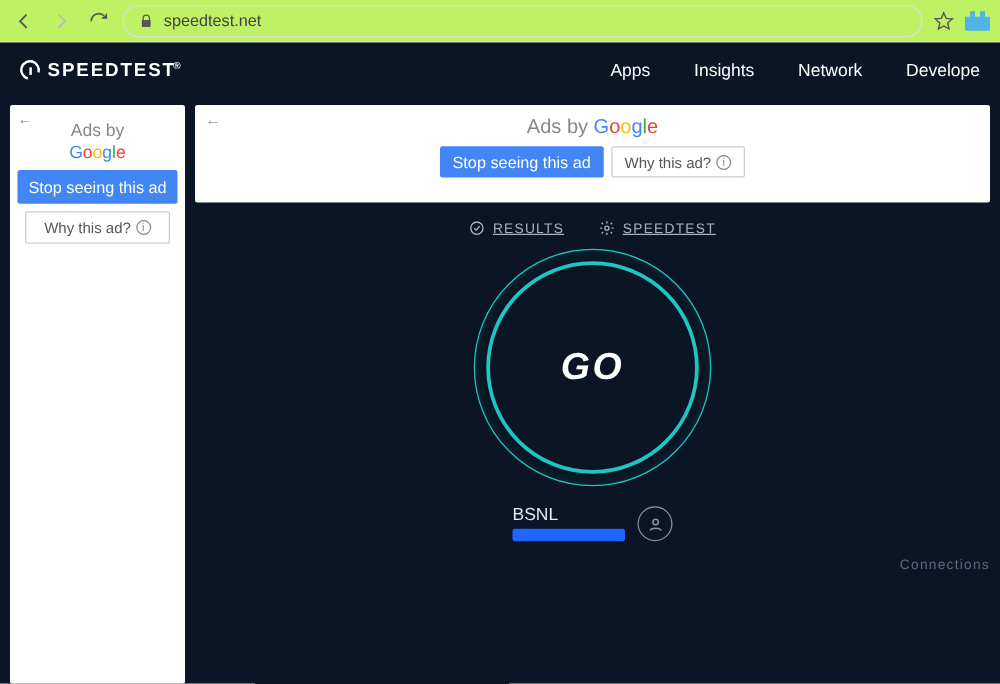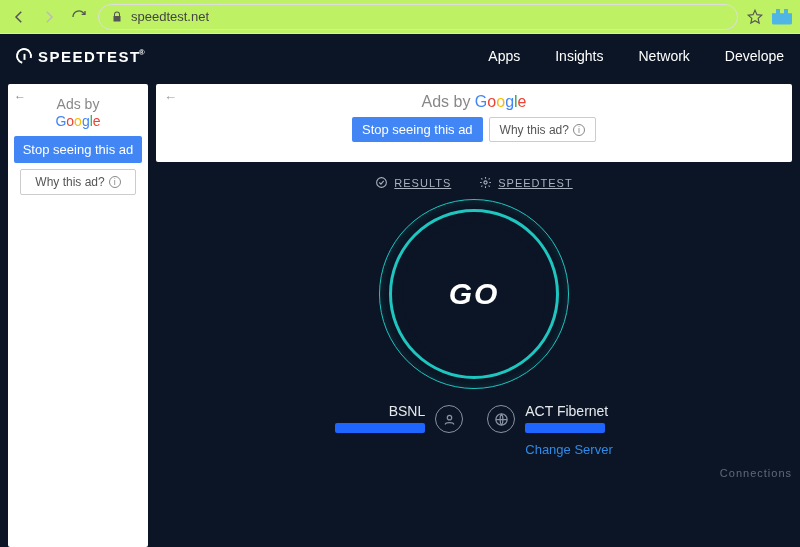--- a/index.html
+++ b/index.html
@@ -51,21 +51,21 @@
   .tab { display:flex; align-items:center; gap:6px;text-decoration:underline;}
   .tab svg{width:13px;height:13px;}
 
   .go-wrap { display:flex; justify-content:center; margin-top:4px;font-style:italic;}
   .go-outer{ width:190px;height:190px;border-radius:50%;border:1px solid #1fc6c0; display:flex;align-items:center;justify-content:center; box-shadow:0 0 8px rgba(31,198,192,.15) inset;}
   .go-mid  { width:170px;height:170px;border-radius:50%;border:3px solid #1fc6c0; display:flex;align-items:center;justify-content:center;}
   .go-in   { width:144px;height:144px;border-radius:50%;background:#0b1525;display:flex;align-items:center;justify-content:center; font-size:30px; font-weight:600; letter-spacing:2px;}
 
   .footer { display:flex; justify-content:center; gap:24px; margin-top:14px; font-size:14px;}
   .isp-block{ display:flex; align-items:flex-start; gap:10px;}
-  .isp-left { text-align:right;}
+  .isp-left { }
   .isp-right{ text-align:left;}
   .icon-circ{ width:28px;height:28px;border:1.5px solid #8792a3;border-radius:50%;display:flex;align-items:center;justify-content:center;color:#8792a3; margin-top:2px;}
   .icon-circ svg{width:15px;height:15px;}
   .isp-name{ color:#e6e9ee;}
   .redact { display:inline-block; height:10px; background:#1e66ff; border-radius:2px; margin-top:4px;}
   .isp-left .redact{ width:90px;}
   .isp-right .redact{ width:80px;}
   .link-change{ color:#2f8ae8; font-size:13px; margin-top:6px; display:block;}
 
   .connections{ text-align:right; font-size:11px; letter-spacing:1px; color:#5d6a7d; margin-top:10px;}
@@ -180,31 +180,18 @@
             <div class="isp-name">BSNL</div>
             <span class="redact"></span>
           </div>
           <div class="icon-circ">
             <svg viewBox="0 0 24 24" fill="none" stroke="currentColor" stroke-width="2">
                 <circle cx="12" cy="9" r="3.5"></circle>
                 <path d="M5 20c1-4 13-4 14 0"></path>
               </svg>
           </div>
         </div>
-        <div class="isp-block">
-          <div class="icon-circ">
-            <svg viewBox="0 0 24 24" fill="none" stroke="currentColor" stroke-width="2">
-                <circle cx="12" cy="12" r="9"></circle>
-                <path d="M3 12h18M12 3c3 3 3 15 0 18M12 3c-3 3-3 15 0 18"></path>
-              </svg>
-          </div>
-          <div class="isp-right">
-            <div class="isp-name">ACT Fibernet</div>
-            <span class="redact"></span>
-            <a class="link-change">Change Server</a>
-          </div>
-        </div>
       </div>
 
       <div class="connections">Connections</div>
     </div>
   </div>
 </div>
 
 </body></html>

